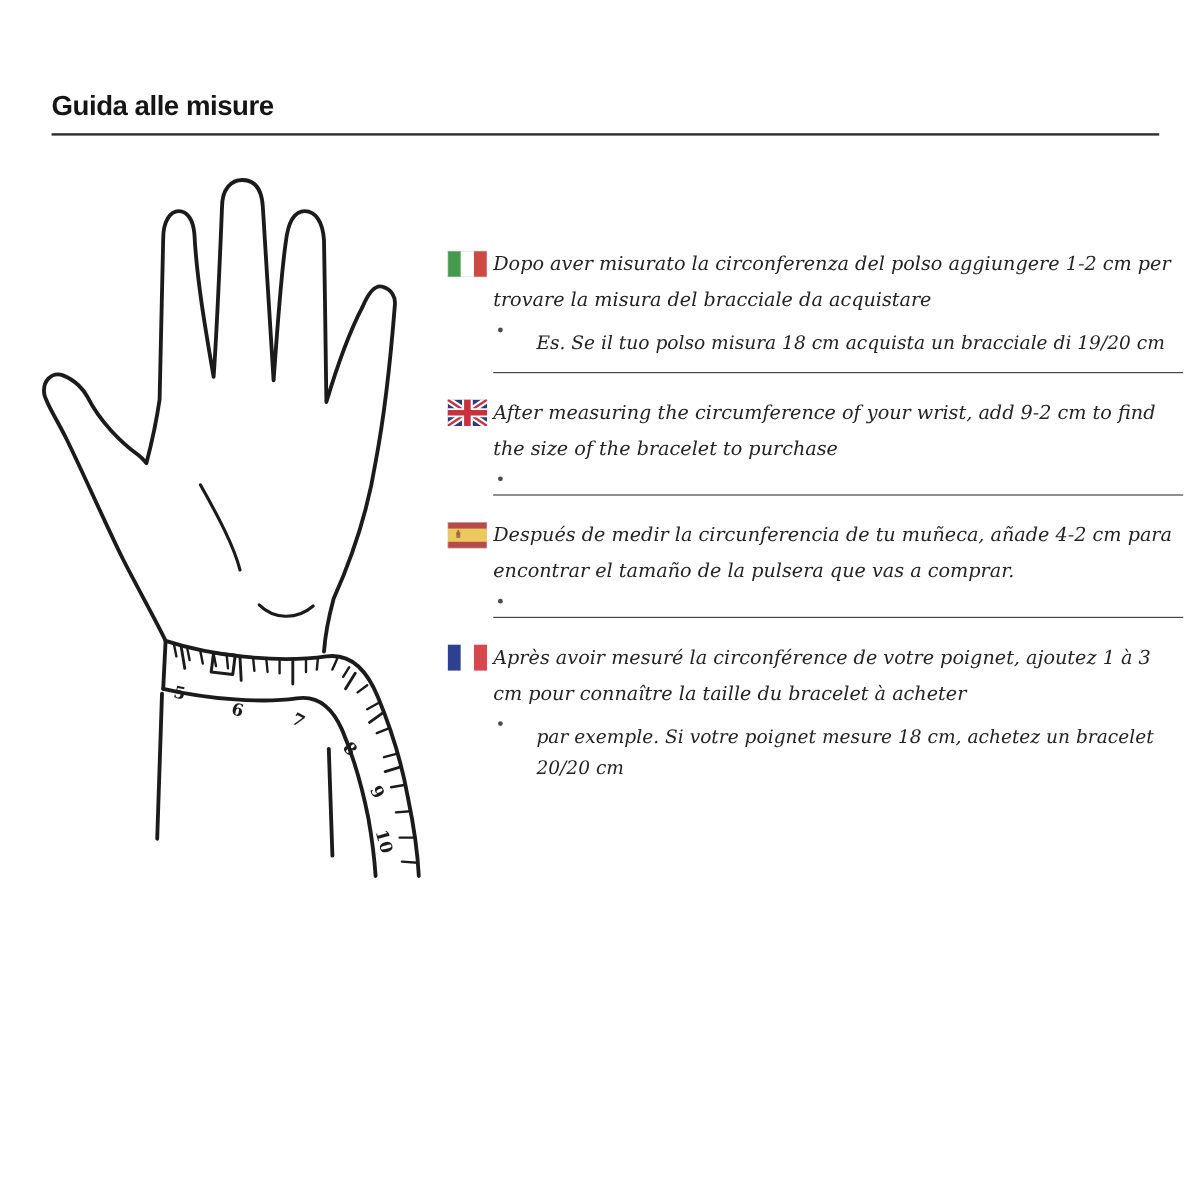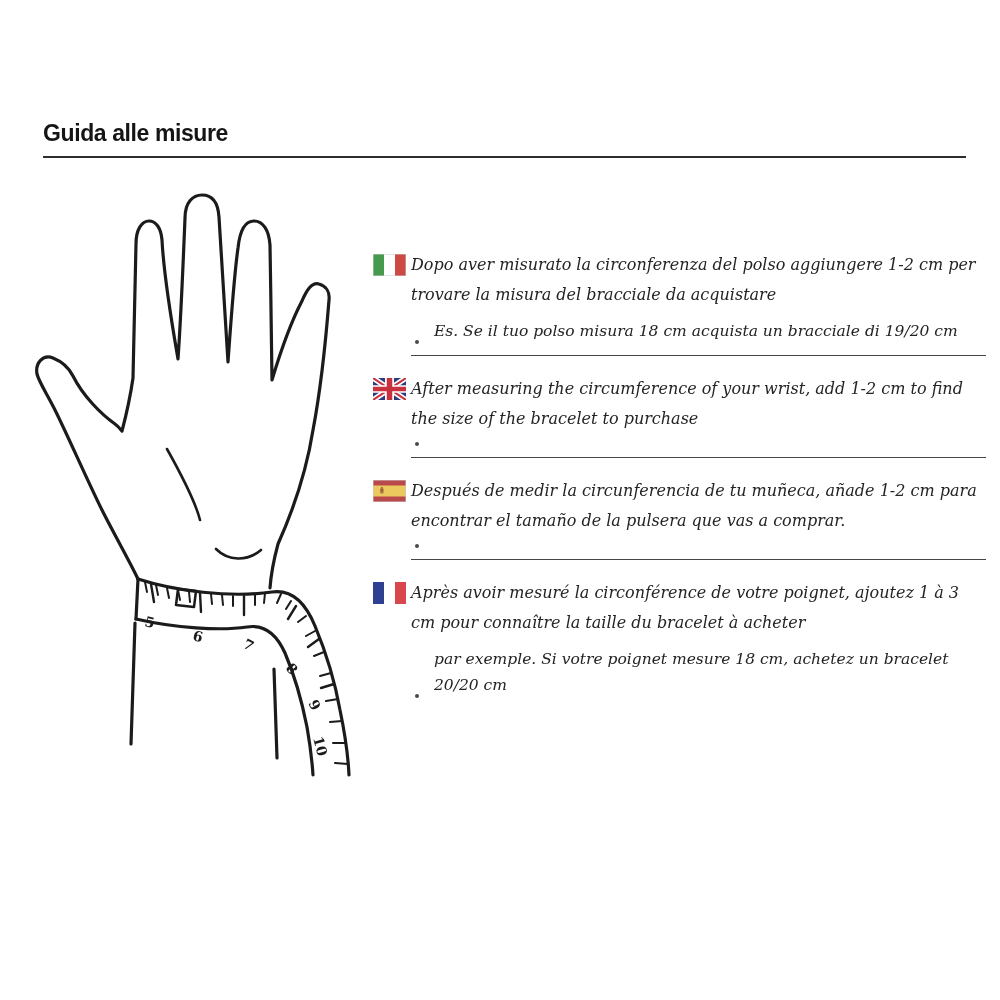--- a/index.html
+++ b/index.html
@@ -4,21 +4,21 @@
 <style>
   * { box-sizing: border-box; }
   html, body { margin: 0; padding: 0; }
   body {
     width: 1000px; height: 1000px;
     background: #ffffff;
     font-family: "DejaVu Serif", serif;
     color: #242424;
     overflow: hidden;
   }
-  .page { padding: 120px 0 0 43px; }
+  .page { padding: 75px 0 0 43px; }
 
   .page-title {
     font-family: "Liberation Sans", sans-serif;
     font-weight: bold;
     font-size: 23px;
     letter-spacing: -0.4px;
     color: #151515;
     margin: 0 0 9px 0;
   }
   .title-rule {
@@ -50,22 +50,22 @@
   }
   .flag {
     position: absolute;
     left: 0; top: 4px;
     width: 33px; height: 22px;
     display: block;
   }
   .example-row {
     margin: 8px 0 0 42px;
     display: flex;
-    align-items: flex-end;
-    gap: 15px;
+    align-items: flex-start;
+    gap: 28px;
     font-style: italic;
     font-size: 15.5px;
     line-height: 26px;
     color: #232323;
   }
   .bullet {
     flex: none;
     width: 4px; height: 4px;
     border-radius: 50%;
     background: #4a4a4a;
@@ -183,42 +183,42 @@
         <div class="sec-body">
           <svg class="flag" viewBox="0 0 33 22">
             <rect x="0" y="0" width="33" height="22" fill="#2c3b80"></rect>
             <path d="M0 0 L33 22 M33 0 L0 22" stroke="#ffffff" stroke-width="5.5"></path>
             <path d="M0 0 L33 22 M33 0 L0 22" stroke="#c8313d" stroke-width="2"></path>
             <path d="M16.5 0 V22" stroke="#ffffff" stroke-width="9"></path>
             <path d="M0 11 H33" stroke="#ffffff" stroke-width="7.5"></path>
             <path d="M16.5 0 V22" stroke="#c8313d" stroke-width="5.5"></path>
             <path d="M0 11 H33" stroke="#c8313d" stroke-width="4.5"></path>
           </svg>
-          <span>After measuring the circumference of your wrist, add 1-2 cm to find the size of the bracelet to purchase</span>
+          <span>After measuring the circumference of your wrist, add 9-2 cm to find the size of the bracelet to purchase</span>
         </div>
         <div class="example-row">
           <span class="bullet"></span>
         </div>
         <hr class="sec-rule">
       </section>
 
       <section class="lang-section">
         <div class="sec-body">
           <svg class="flag" viewBox="0 0 33 22">
             <rect x="0" y="0" width="33" height="22" fill="#ecc95f"></rect>
             <rect x="0" y="0" width="33" height="5.5" fill="#b94a4c"></rect>
             <rect x="0" y="16.5" width="33" height="5.5" fill="#b94a4c"></rect>
             <g>
               <rect x="7.2" y="8.2" width="3.4" height="5.2" rx="0.8" fill="#a4793a"></rect>
               <rect x="7.8" y="8.8" width="2.2" height="2" fill="#b05248"></rect>
               <circle cx="8.9" cy="7.6" r="0.9" fill="#8d6a33"></circle>
             </g>
             <rect x="0.25" y="0.25" width="32.5" height="21.5" fill="none" stroke="#c9c9c9" stroke-width="0.5"></rect>
           </svg>
-          <span>Después de medir la circunferencia de tu muñeca, añade 1-2 cm para encontrar el tamaño de la pulsera que vas a comprar.</span>
+          <span>Después de medir la circunferencia de tu muñeca, añade 4-2 cm para encontrar el tamaño de la pulsera que vas a comprar.</span>
         </div>
         <div class="example-row">
           <span class="bullet"></span>
         </div>
         <hr class="sec-rule">
       </section>
 
       <section class="lang-section">
         <div class="sec-body">
           <svg class="flag" viewBox="0 0 33 22">

